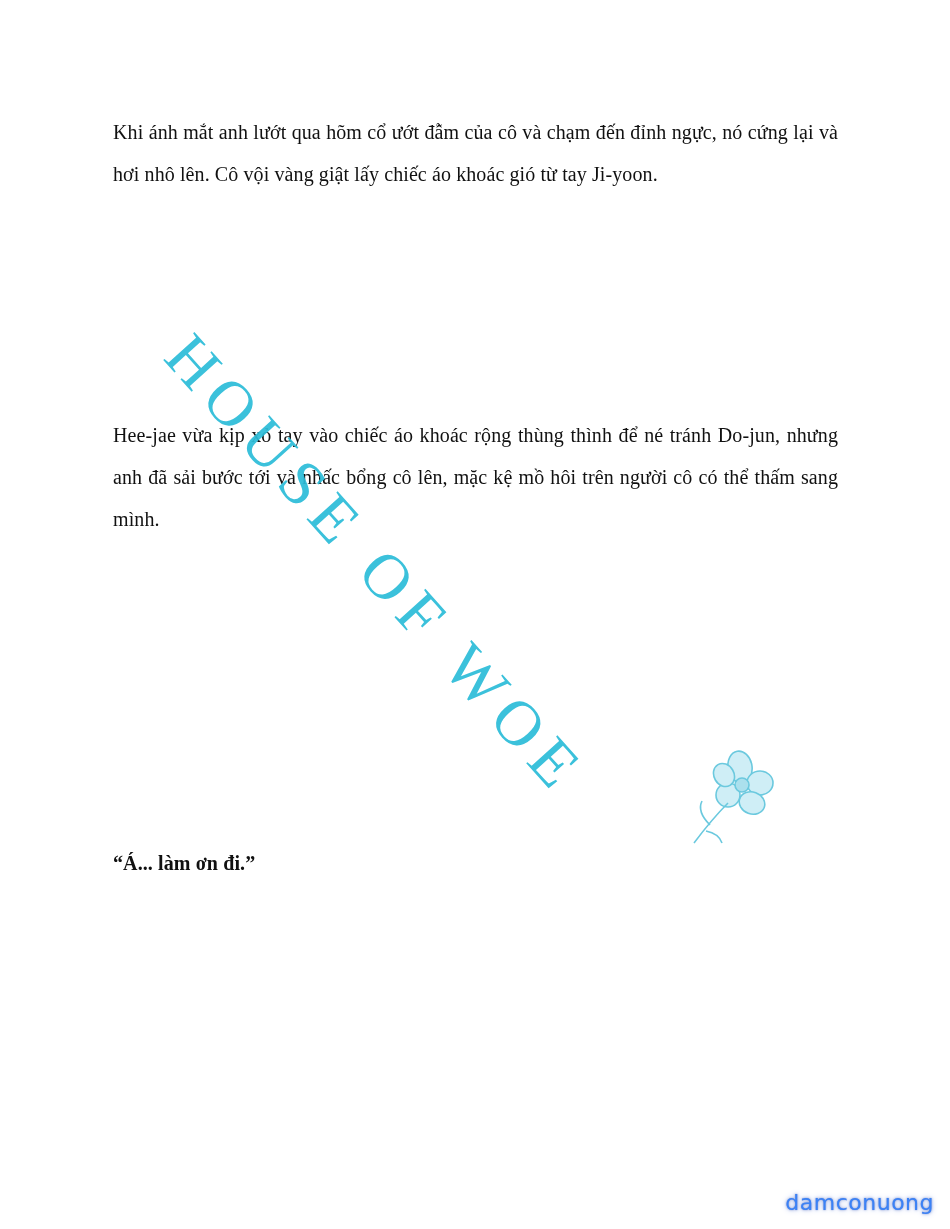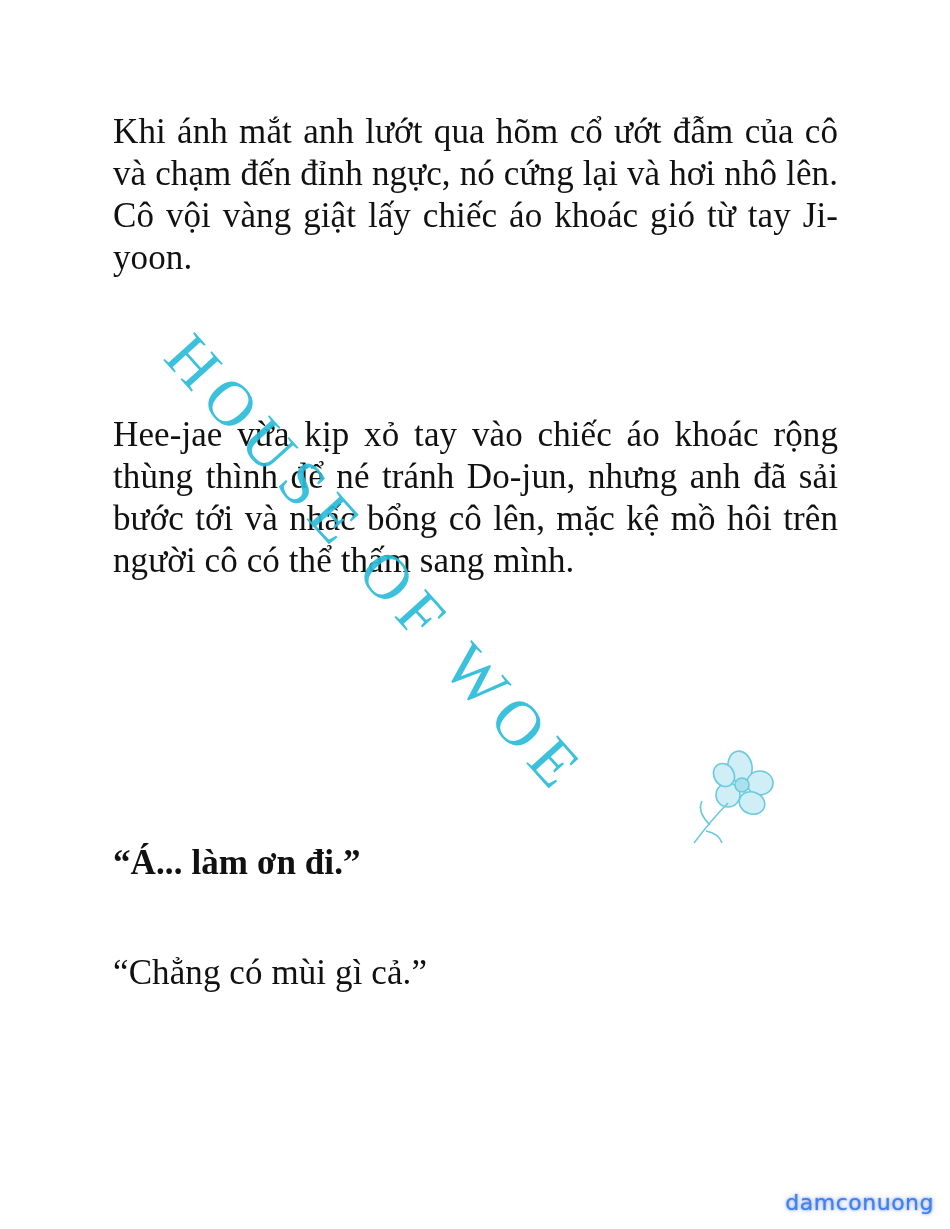--- a/index.html
+++ b/index.html
@@ -18,21 +18,21 @@
     .page {
       position: absolute;
       left: 0; top: 0;
       width: 950px;
       height: 1229px;
     }
     .para {
       position: absolute;
       left: 113px;
       width: 725px;
-      font-size: 35px;
+      font-size: 20px;
       line-height: 42px;
       text-align: justify;
       text-align-last: left;
       margin: 0;
       letter-spacing: 0.1px;
     }
     .p1 { top: 111px; }
     .p2 { top: 305px; }
     .p3 { top: 414px; }
     .p4 { top: 649px; }
@@ -75,21 +75,20 @@
       text-shadow: 0 0 3px #8fa2d8, 0 0 6px #b9c6ee, 0 0 1px #6f86cc;
     }
   </style>
 </head>
 <body>
 
 <div class="page">
   <p class="para p1">Khi ánh mắt anh lướt qua hõm cổ ướt đẫm của cô và chạm đến đỉnh ngực, nó cứng lại và hơi nhô lên. Cô vội vàng giật lấy chiếc áo khoác gió từ tay Ji-yoon.</p>
   <p class="para p3">Hee-jae vừa kịp xỏ tay vào chiếc áo khoác rộng thùng thình để né tránh Do-jun, nhưng anh đã sải bước tới và nhấc bổng cô lên, mặc kệ mồ hôi trên người cô có thể thấm sang mình.</p>
   <p class="para p5">“Á... làm ơn đi.”</p>
-  <p class="para p6">“Chẳng có mùi gì cả.”</p>
 
   <div class="wm-text">HOUSE OF WOE</div>
 
   <svg class="wm-flower" viewBox="0 0 100 100">
     <g fill="none" stroke="#3ab7d4" stroke-width="1.6">
       <ellipse cx="60" cy="22" rx="12" ry="16" transform="rotate(-10 60 22)" fill="#bfe9f3"></ellipse>
       <ellipse cx="80" cy="38" rx="13" ry="12" fill="#bfe9f3"></ellipse>
       <ellipse cx="72" cy="58" rx="13" ry="11" transform="rotate(20 72 58)" fill="#bfe9f3"></ellipse>
       <ellipse cx="48" cy="50" rx="12" ry="12" fill="#bfe9f3"></ellipse>
       <ellipse cx="44" cy="30" rx="10" ry="12" transform="rotate(-30 44 30)" fill="#bfe9f3"></ellipse>

